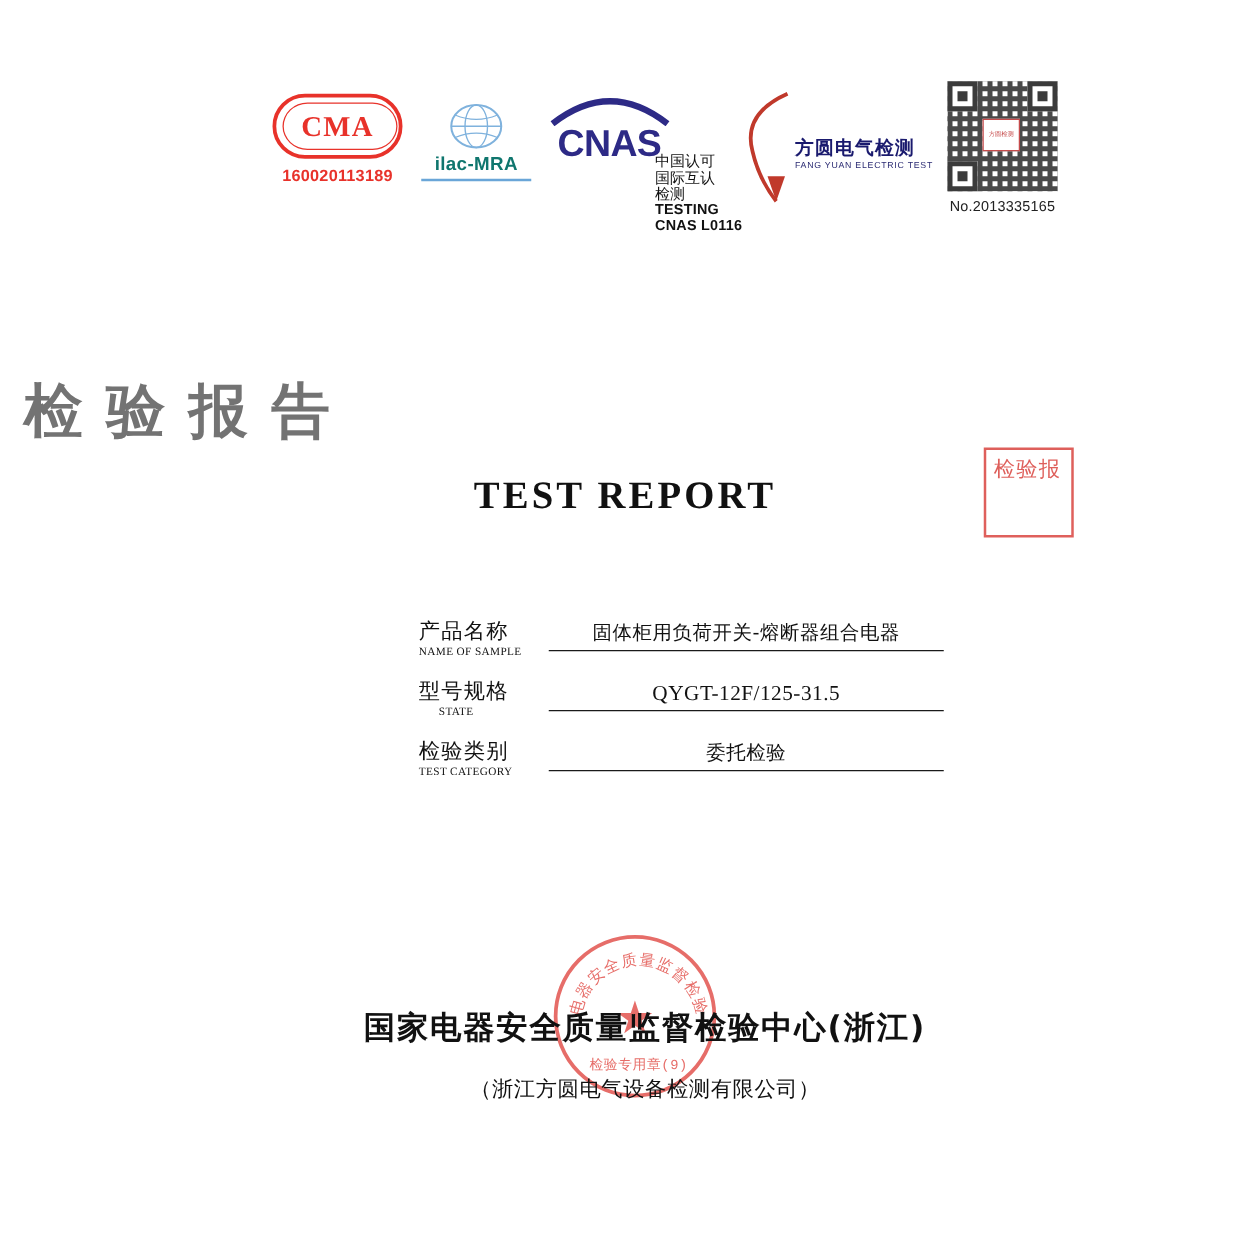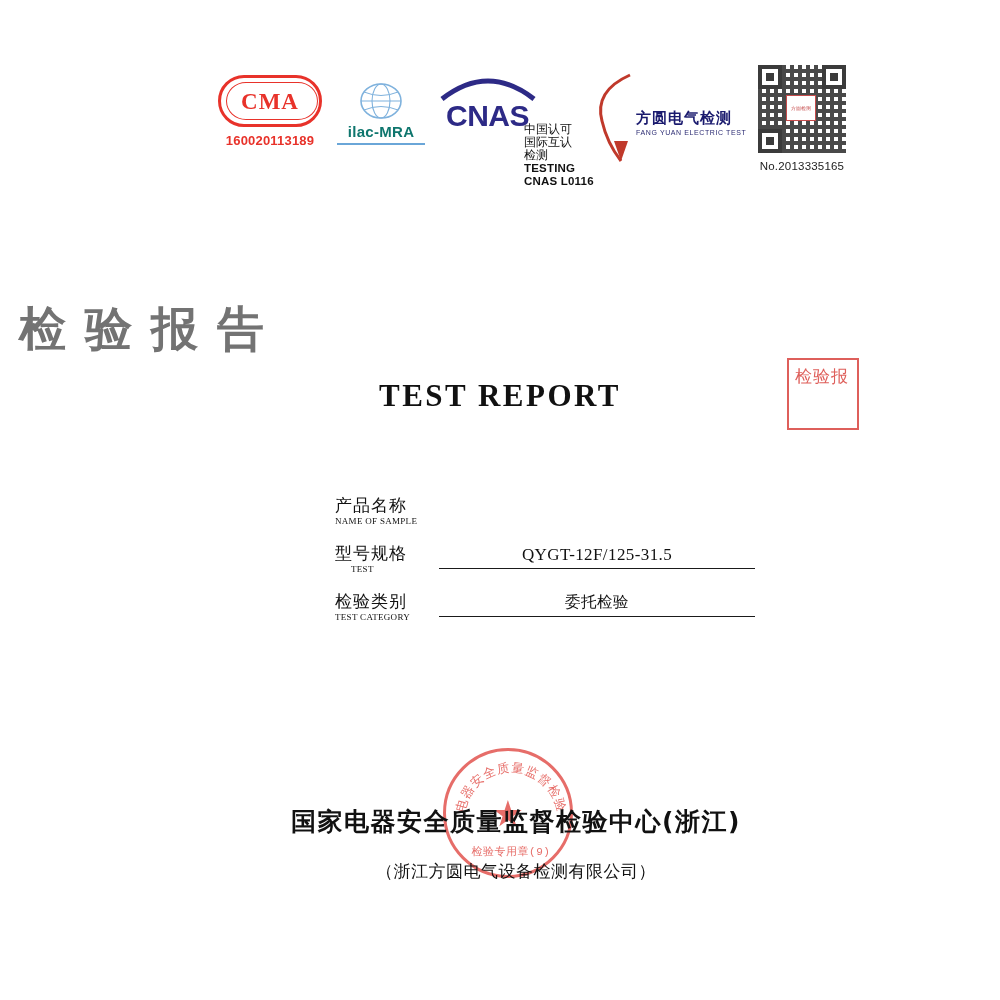--- a/index.html
+++ b/index.html
@@ -475,26 +475,27 @@
 <div class="title-en">TEST REPORT</div>
 <div class="stamp-title">检验报</div>
 
 <div class="fields">
 
   <div class="field-row">
     <div class="field-label">
       <span class="cn">产品名称</span>
       <span class="en">NAME OF SAMPLE</span>
     </div>
+    <div class="field-value">固体柜用负荷开关-熔断器组合电器</div>
   </div>
 
   <div class="field-row">
     <div class="field-label indent">
       <span class="cn">型号规格</span>
-      <span class="en">TEST</span>
+      <span class="en">STATE</span>
     </div>
     <div class="field-value latin">QYGT-12F/125-31.5</div>
   </div>
 
 
   <div class="field-row">
     <div class="field-label">
       <span class="cn">检验类别</span>
       <span class="en">TEST CATEGORY</span>
     </div>

